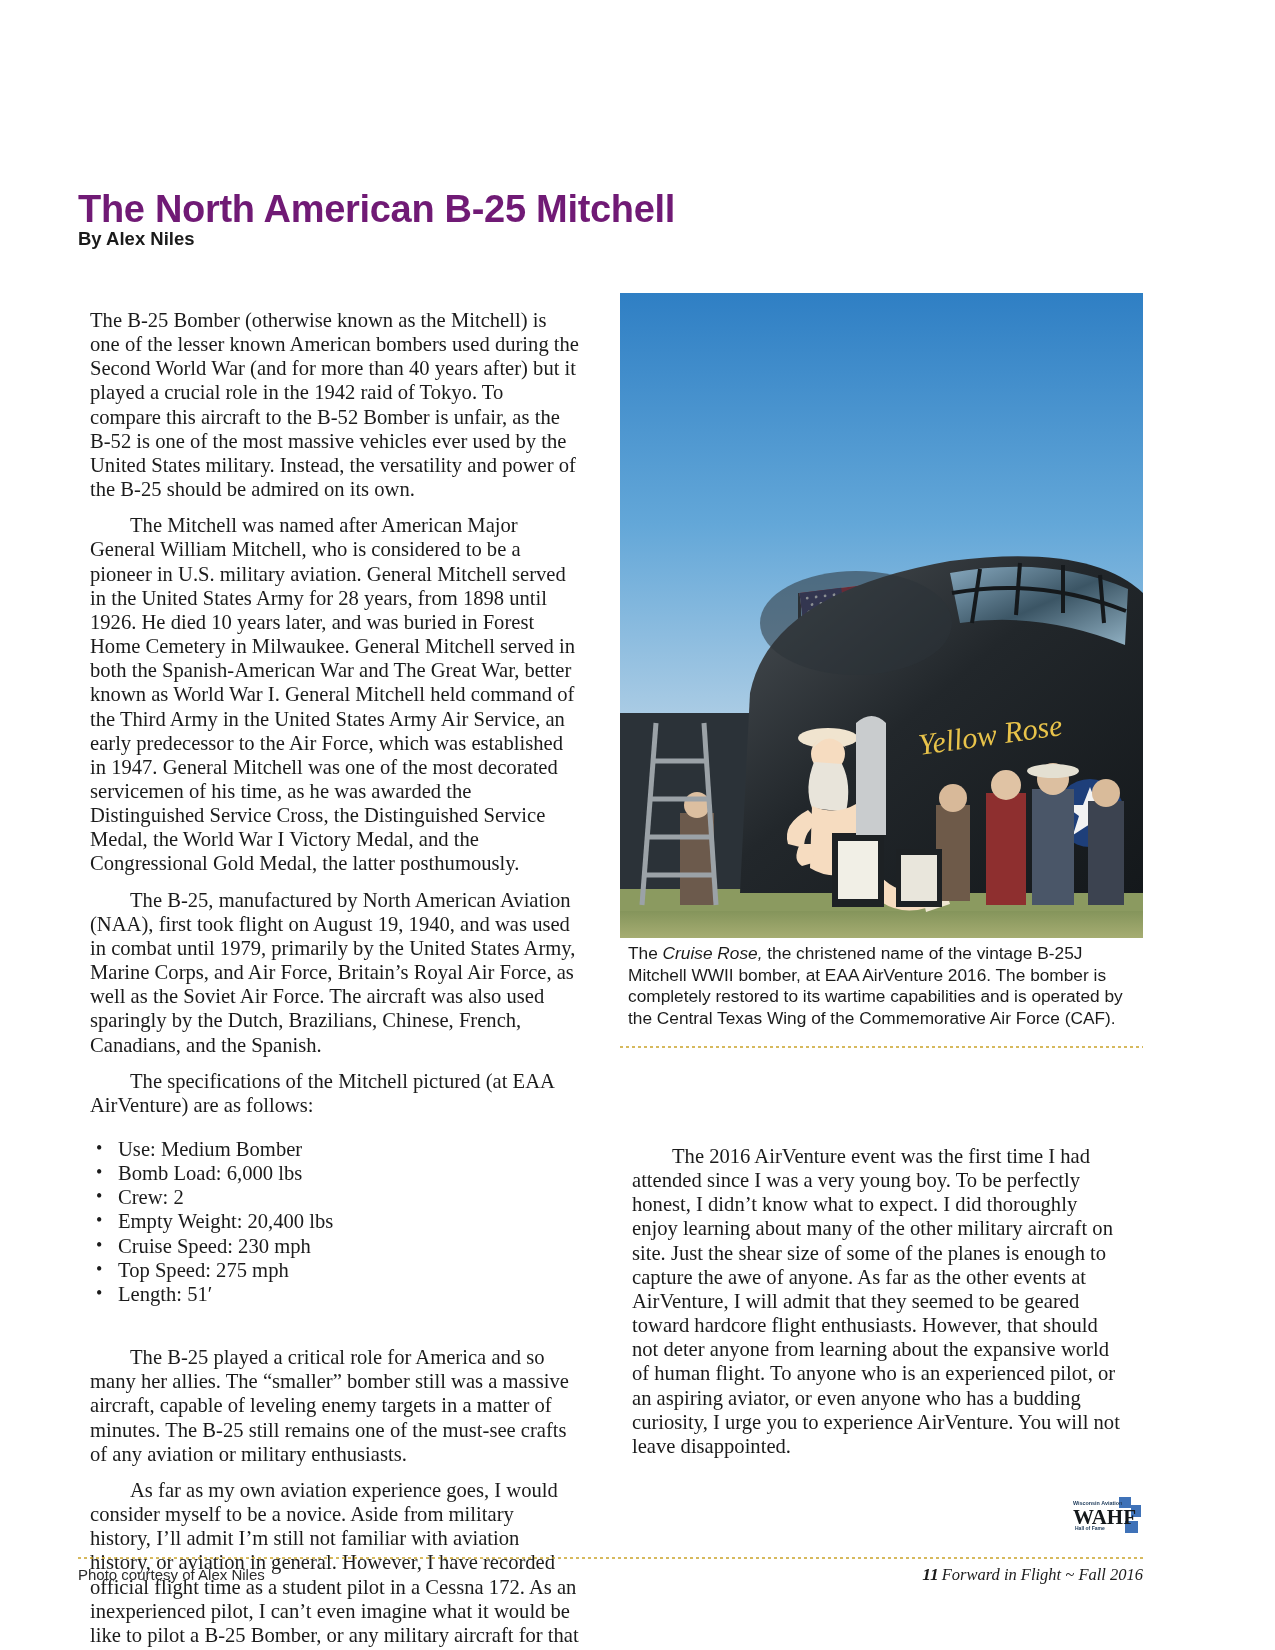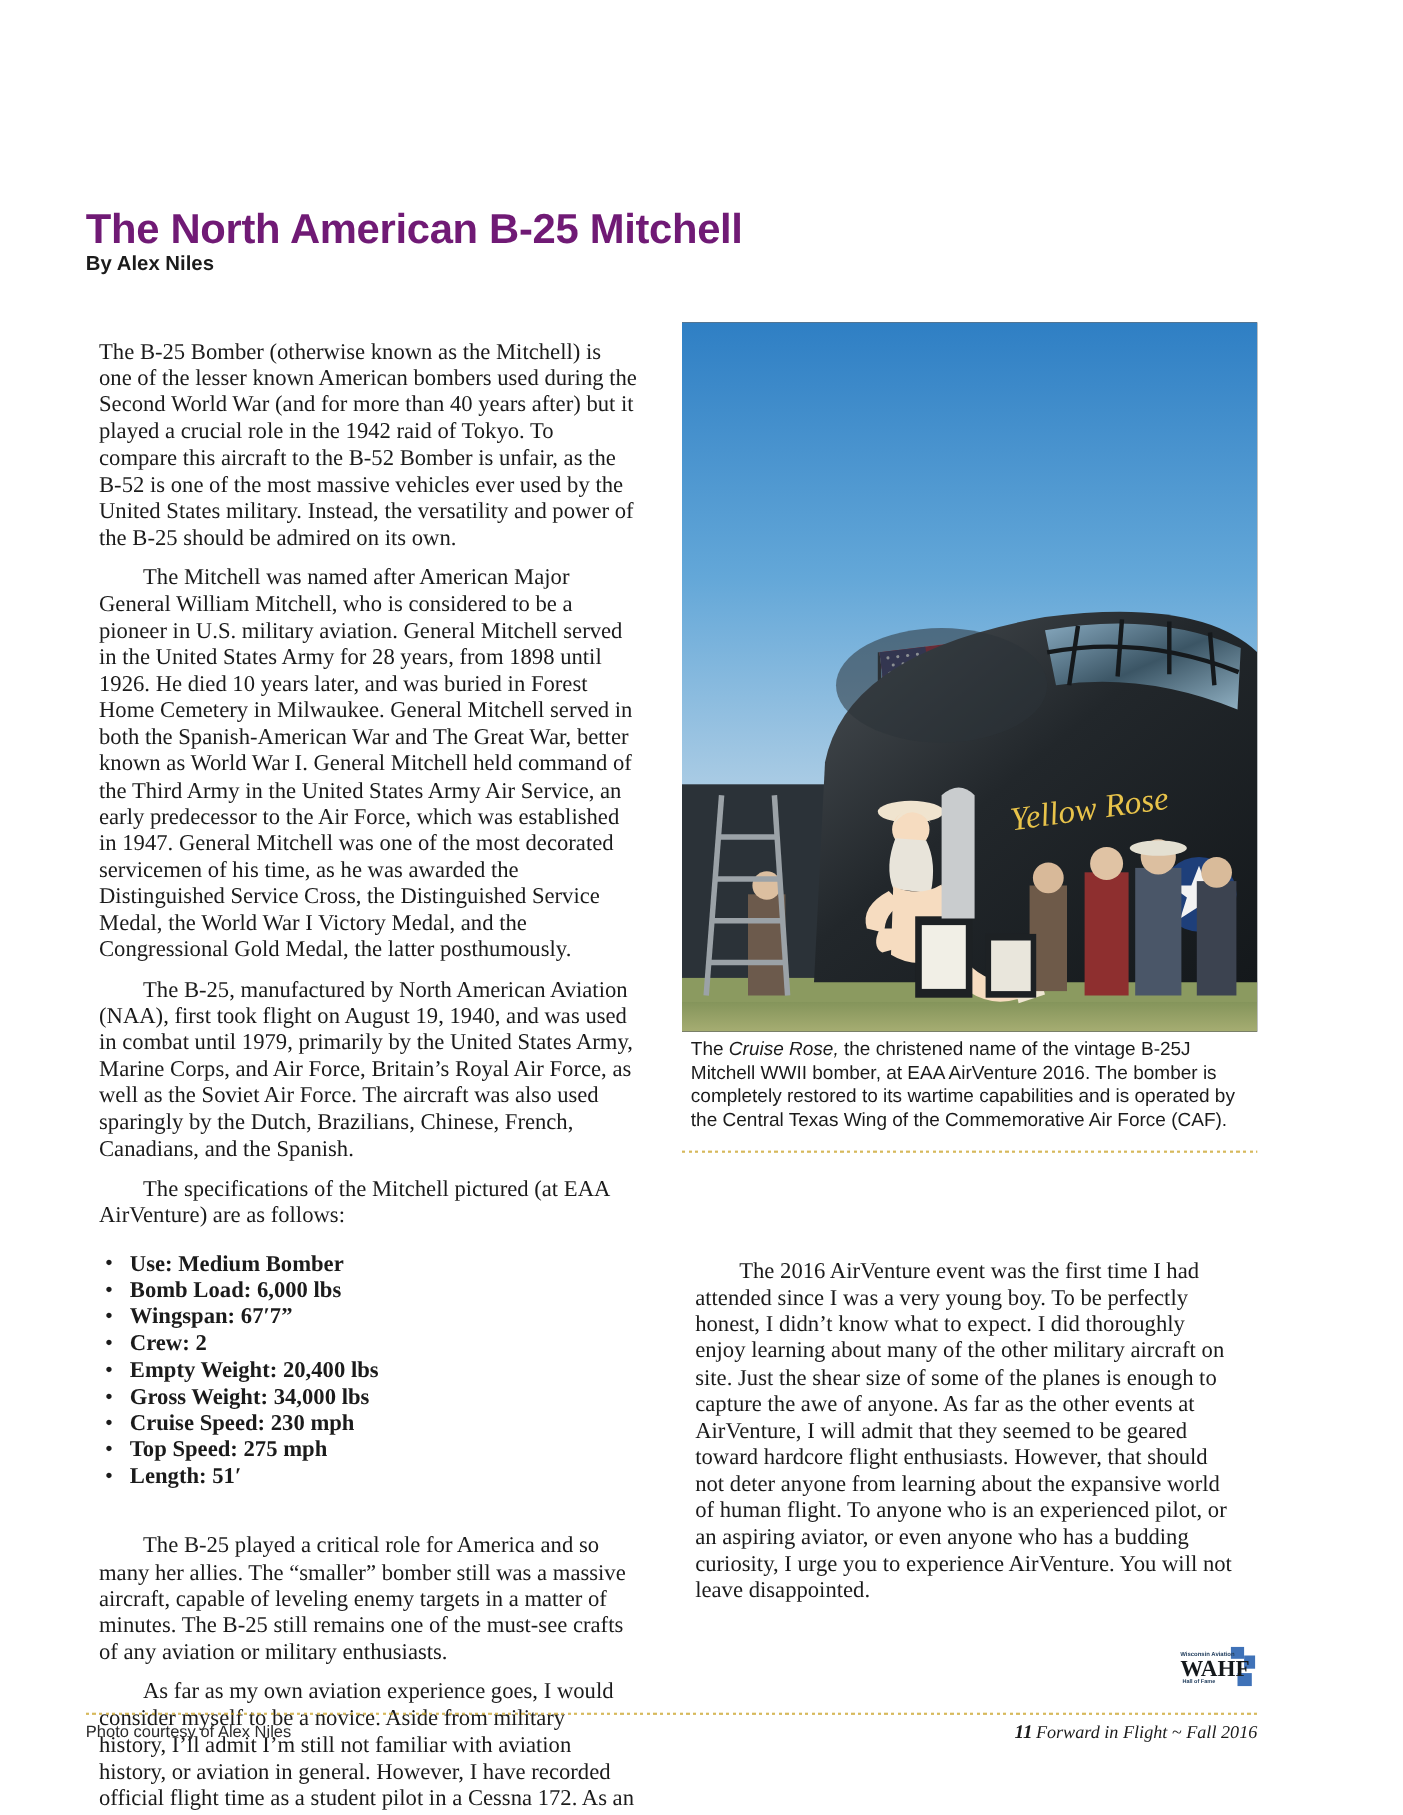--- a/index.html
+++ b/index.html
@@ -64,21 +64,20 @@
     line-height:24.15px;
     text-align:left;
     color:#1b1b1b;
   }
   p.body.indent { text-indent:40px; }
 
   ul.specs {
     margin:20px 0 0 0;
     padding:0 0 0 40px;
     list-style:none;
-    font-weight:bold;
   }
   ul.specs li {
     position:relative;
     font-size:20.6px;
     line-height:24.15px;
     color:#1b1b1b;
     padding-left:0;
   }
   ul.specs li::before {
     content:"\2022";
@@ -297,24 +296,22 @@
 
   <div class="col-left">
     <p class="body">The B-25 Bomber (otherwise known as the Mitchell) is one of the lesser known American bombers used during the Second World War (and for more than 40 years after) but it played a crucial role in the 1942 raid of Tokyo. To compare this aircraft to the B-52 Bomber is unfair, as the B-52 is one of the most massive vehicles ever used by the United States military. Instead, the versatility and power of the B-25 should be admired on its own.</p>
     <p class="body indent">The Mitchell was named after American Major General William Mitchell, who is considered to be a pioneer in U.S. military aviation. General Mitchell served in the United States Army for 28 years, from 1898 until 1926. He died 10 years later, and was buried in Forest Home Cemetery in Milwaukee. General Mitchell served in both the Spanish-American War and The Great War, better known as World War I. General Mitchell held command of the Third Army in the United States Army Air Service, an early predecessor to the Air Force, which was established in 1947. General Mitchell was one of the most decorated servicemen of his time, as he was awarded the Distinguished Service Cross, the Distinguished Service Medal, the World War I Victory Medal, and the Congressional Gold Medal, the latter posthumously.</p>
     <p class="body indent">The B-25, manufactured by North American Aviation (NAA), first took flight on August 19, 1940, and was used in combat until 1979, primarily by the United States Army, Marine Corps, and Air Force, Britain’s Royal Air Force, as well as the Soviet Air Force. The aircraft was also used sparingly by the Dutch, Brazilians, Chinese, French, Canadians, and the Spanish.</p>
     <p class="body indent">The specifications of the Mitchell pictured (at EAA AirVenture) are as follows:</p>
 
     <ul class="specs">
       <li>Use: Medium Bomber</li>
       <li>Bomb Load: 6,000 lbs</li>
-      <li>Wingspan: 67′7”</li>
       <li>Crew: 2</li>
       <li>Empty Weight: 20,400 lbs</li>
-      <li>Gross Weight: 34,000 lbs</li>
       <li>Cruise Speed: 230 mph</li>
       <li>Top Speed: 275 mph</li>
       <li>Length: 51′</li>
     </ul>
 
     <div class="specs-gap"></div>
     <p class="body indent">The B-25 played a critical role for America and so many her allies. The “smaller” bomber still was a massive aircraft, capable of leveling enemy targets in a matter of minutes. The B-25 still remains one of the must-see crafts of any aviation or military enthusiasts.</p>
     <p class="body indent">As far as my own aviation experience goes, I would consider myself to be a novice. Aside from military history, I’ll admit I’m still not familiar with aviation history, or aviation in general. However, I have recorded official flight time as a student pilot in a Cessna 172. As an inexperienced pilot, I can’t even imagine what it would be like to pilot a B-25 Bomber, or any military aircraft for that matter. For combat flight crews all</p>
   </div>
 

